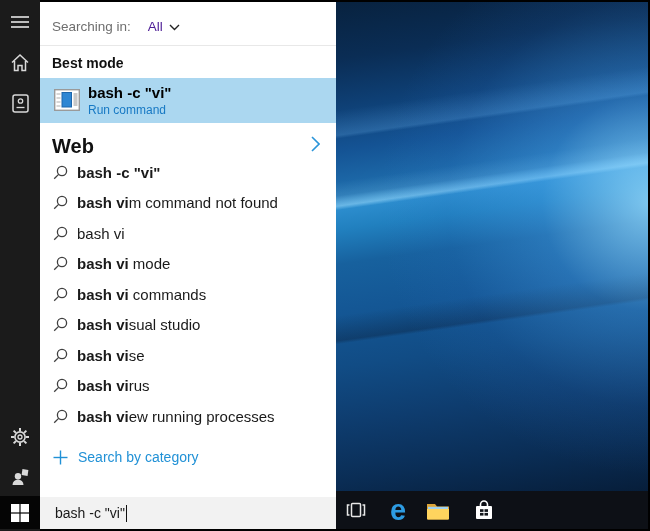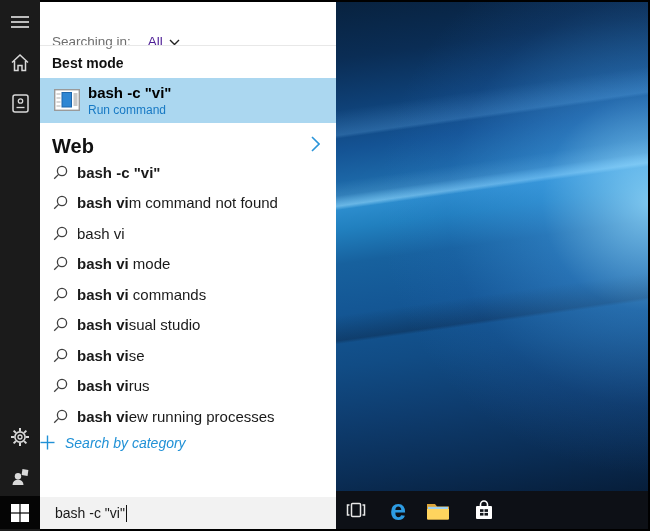--- a/index.html
+++ b/index.html
@@ -8,39 +8,39 @@
     font-family:"Liberation Sans","DejaVu Sans",sans-serif;
     -webkit-font-smoothing:antialiased;
   }
   
   .sidebar{position:absolute;left:0;top:0;width:40px;height:100%;background:var(--sidebar-bg,#1b1b1b);z-index:6;}
   .side-btn{position:absolute;left:0;width:40px;height:40px;display:flex;align-items:center;justify-content:center;cursor:pointer;}
   .side-btn svg{display:block}
   .start-strip{position:absolute;left:0;bottom:2px;width:40px;height:33px;background:#050505;display:flex;align-items:center;justify-content:center;}
   
   .panel{position:absolute;left:40px;top:2px;width:296px;height:495px;background:#ffffff;z-index:5;}
-  .scope-row{position:absolute;top:27px;left:12px;height:24px;display:flex;align-items:center;font-size:13.5px;}
+  .scope-row{position:absolute;top:12px;left:12px;height:24px;display:flex;align-items:center;font-size:13.5px;}
   .scope-label{color:#6e6e6e;}
   .scope-value{color:#4c1d95;margin-left:17px;}
   .scope-chevron{margin-left:6px;margin-top:3px;}
   .divider{position:absolute;top:43px;left:0;width:100%;height:1px;background:#e8e8e8;}
   .bm-header{position:absolute;top:53px;left:12px;font-size:14px;font-weight:700;color:#111;}
   .bm-row{position:absolute;top:76px;left:0;width:100%;height:45px;background:var(--highlight,#abd7f0);cursor:pointer;}
   .bm-icon{position:absolute;left:14px;top:11px;}
   .bm-title{position:absolute;left:48px;top:6px;font-size:15px;font-weight:700;color:#000;}
   .bm-sub{position:absolute;left:48px;top:25px;font-size:12px;color:var(--run-blue,#1779c4);}
   .web-row{position:absolute;top:129px;left:0;width:100%;height:26px;cursor:pointer;}
   .web-label{position:absolute;left:12px;top:4px;font-size:20px;font-weight:700;color:#111;}
   .web-chevron{position:absolute;right:16px;top:5px;}
   .suggestions{position:absolute;top:155px;left:0;width:100%;}
   .sug-row{height:30.5px;display:flex;align-items:center;padding-left:13px;box-sizing:border-box;cursor:pointer;}
   .sug-row svg{flex:0 0 auto;margin-right:9px;}
   .sug-text{font-size:15px;color:#1a1a1a;white-space:pre;}
   .sug-text .b{font-weight:700;}
-  .cat-row{position:absolute;top:433px;left:0;width:100%;height:30px;display:flex;align-items:flex-start;box-sizing:border-box;cursor:pointer;font-style:italic;}
+  .cat-row{position:absolute;top:433px;left:0;width:100%;height:30px;display:flex;align-items:flex-end;padding-left:13px;box-sizing:border-box;cursor:pointer;}
   .cat-row svg{margin-right:10px;}
   .cat-label{font-size:14px;color:var(--link-blue,#2191d6);}
   
   .searchbox{position:absolute;left:40px;top:497px;width:296px;height:32px;background:#f2f2f2;z-index:5;
     display:flex;align-items:center;padding-left:15px;box-sizing:border-box;cursor:text;}
   .searchbox .txt{font-size:14px;color:#1a1a1a;white-space:pre;}
   .caret{display:inline-block;width:1.5px;height:17px;background:#111;margin-left:1px;vertical-align:text-bottom;}
   
   .desktop{position:absolute;left:336px;top:2px;right:2px;bottom:2px;
     background:

